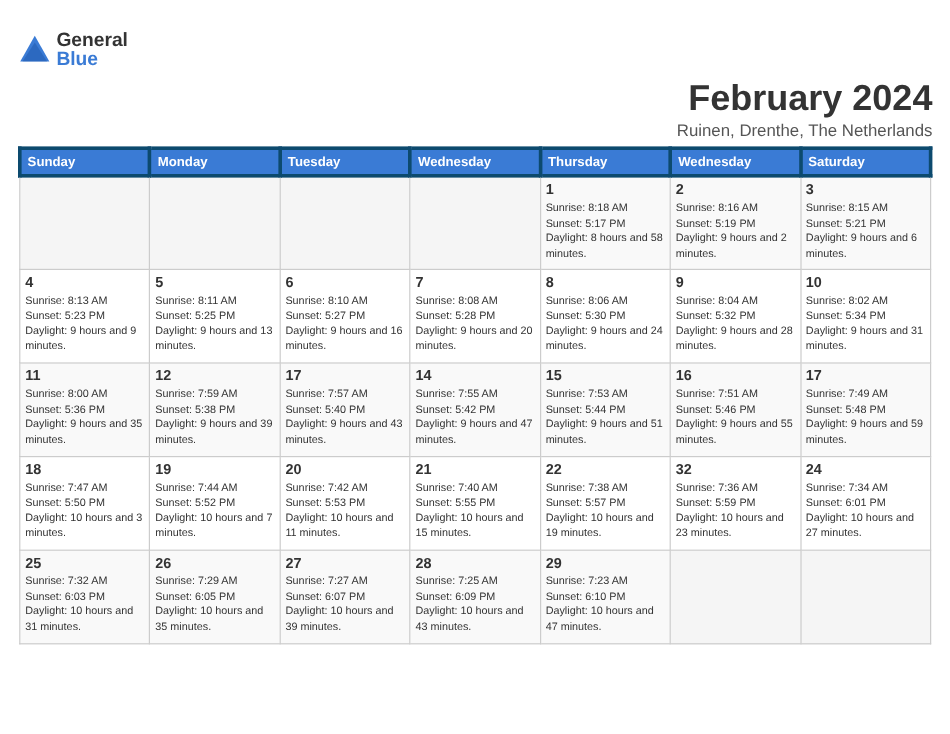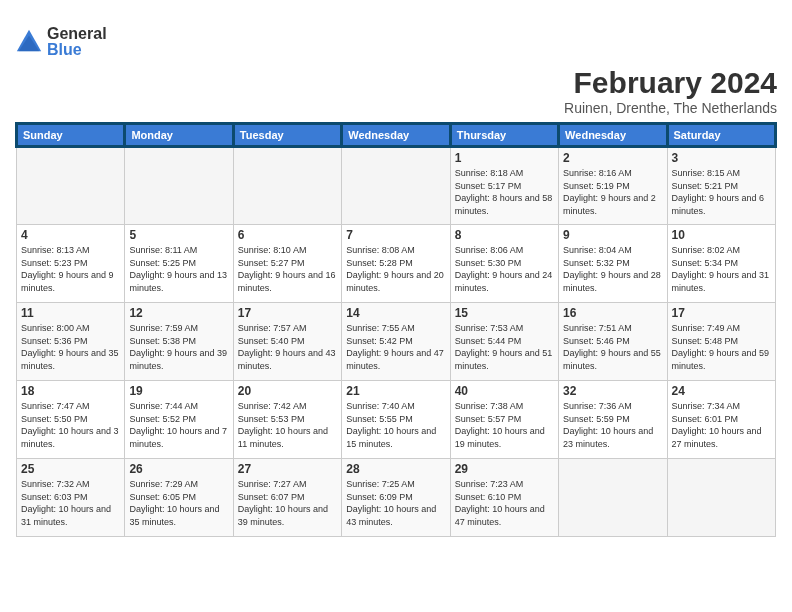--- a/index.html
+++ b/index.html
@@ -225,21 +225,21 @@
           </td>
           <td>
             <span class="day-num">20</span>
             <div class="day-info">Sunrise: 7:42 AM<br>Sunset: 5:53 PM<br>Daylight: 10 hours and 11 minutes.</div>
           </td>
           <td>
             <span class="day-num">21</span>
             <div class="day-info">Sunrise: 7:40 AM<br>Sunset: 5:55 PM<br>Daylight: 10 hours and 15 minutes.</div>
           </td>
           <td>
-            <span class="day-num">40</span>
+            <span class="day-num">22</span>
             <div class="day-info">Sunrise: 7:38 AM<br>Sunset: 5:57 PM<br>Daylight: 10 hours and 19 minutes.</div>
           </td>
           <td>
             <span class="day-num">32</span>
             <div class="day-info">Sunrise: 7:36 AM<br>Sunset: 5:59 PM<br>Daylight: 10 hours and 23 minutes.</div>
           </td>
           <td>
             <span class="day-num">24</span>
             <div class="day-info">Sunrise: 7:34 AM<br>Sunset: 6:01 PM<br>Daylight: 10 hours and 27 minutes.</div>
           </td>

